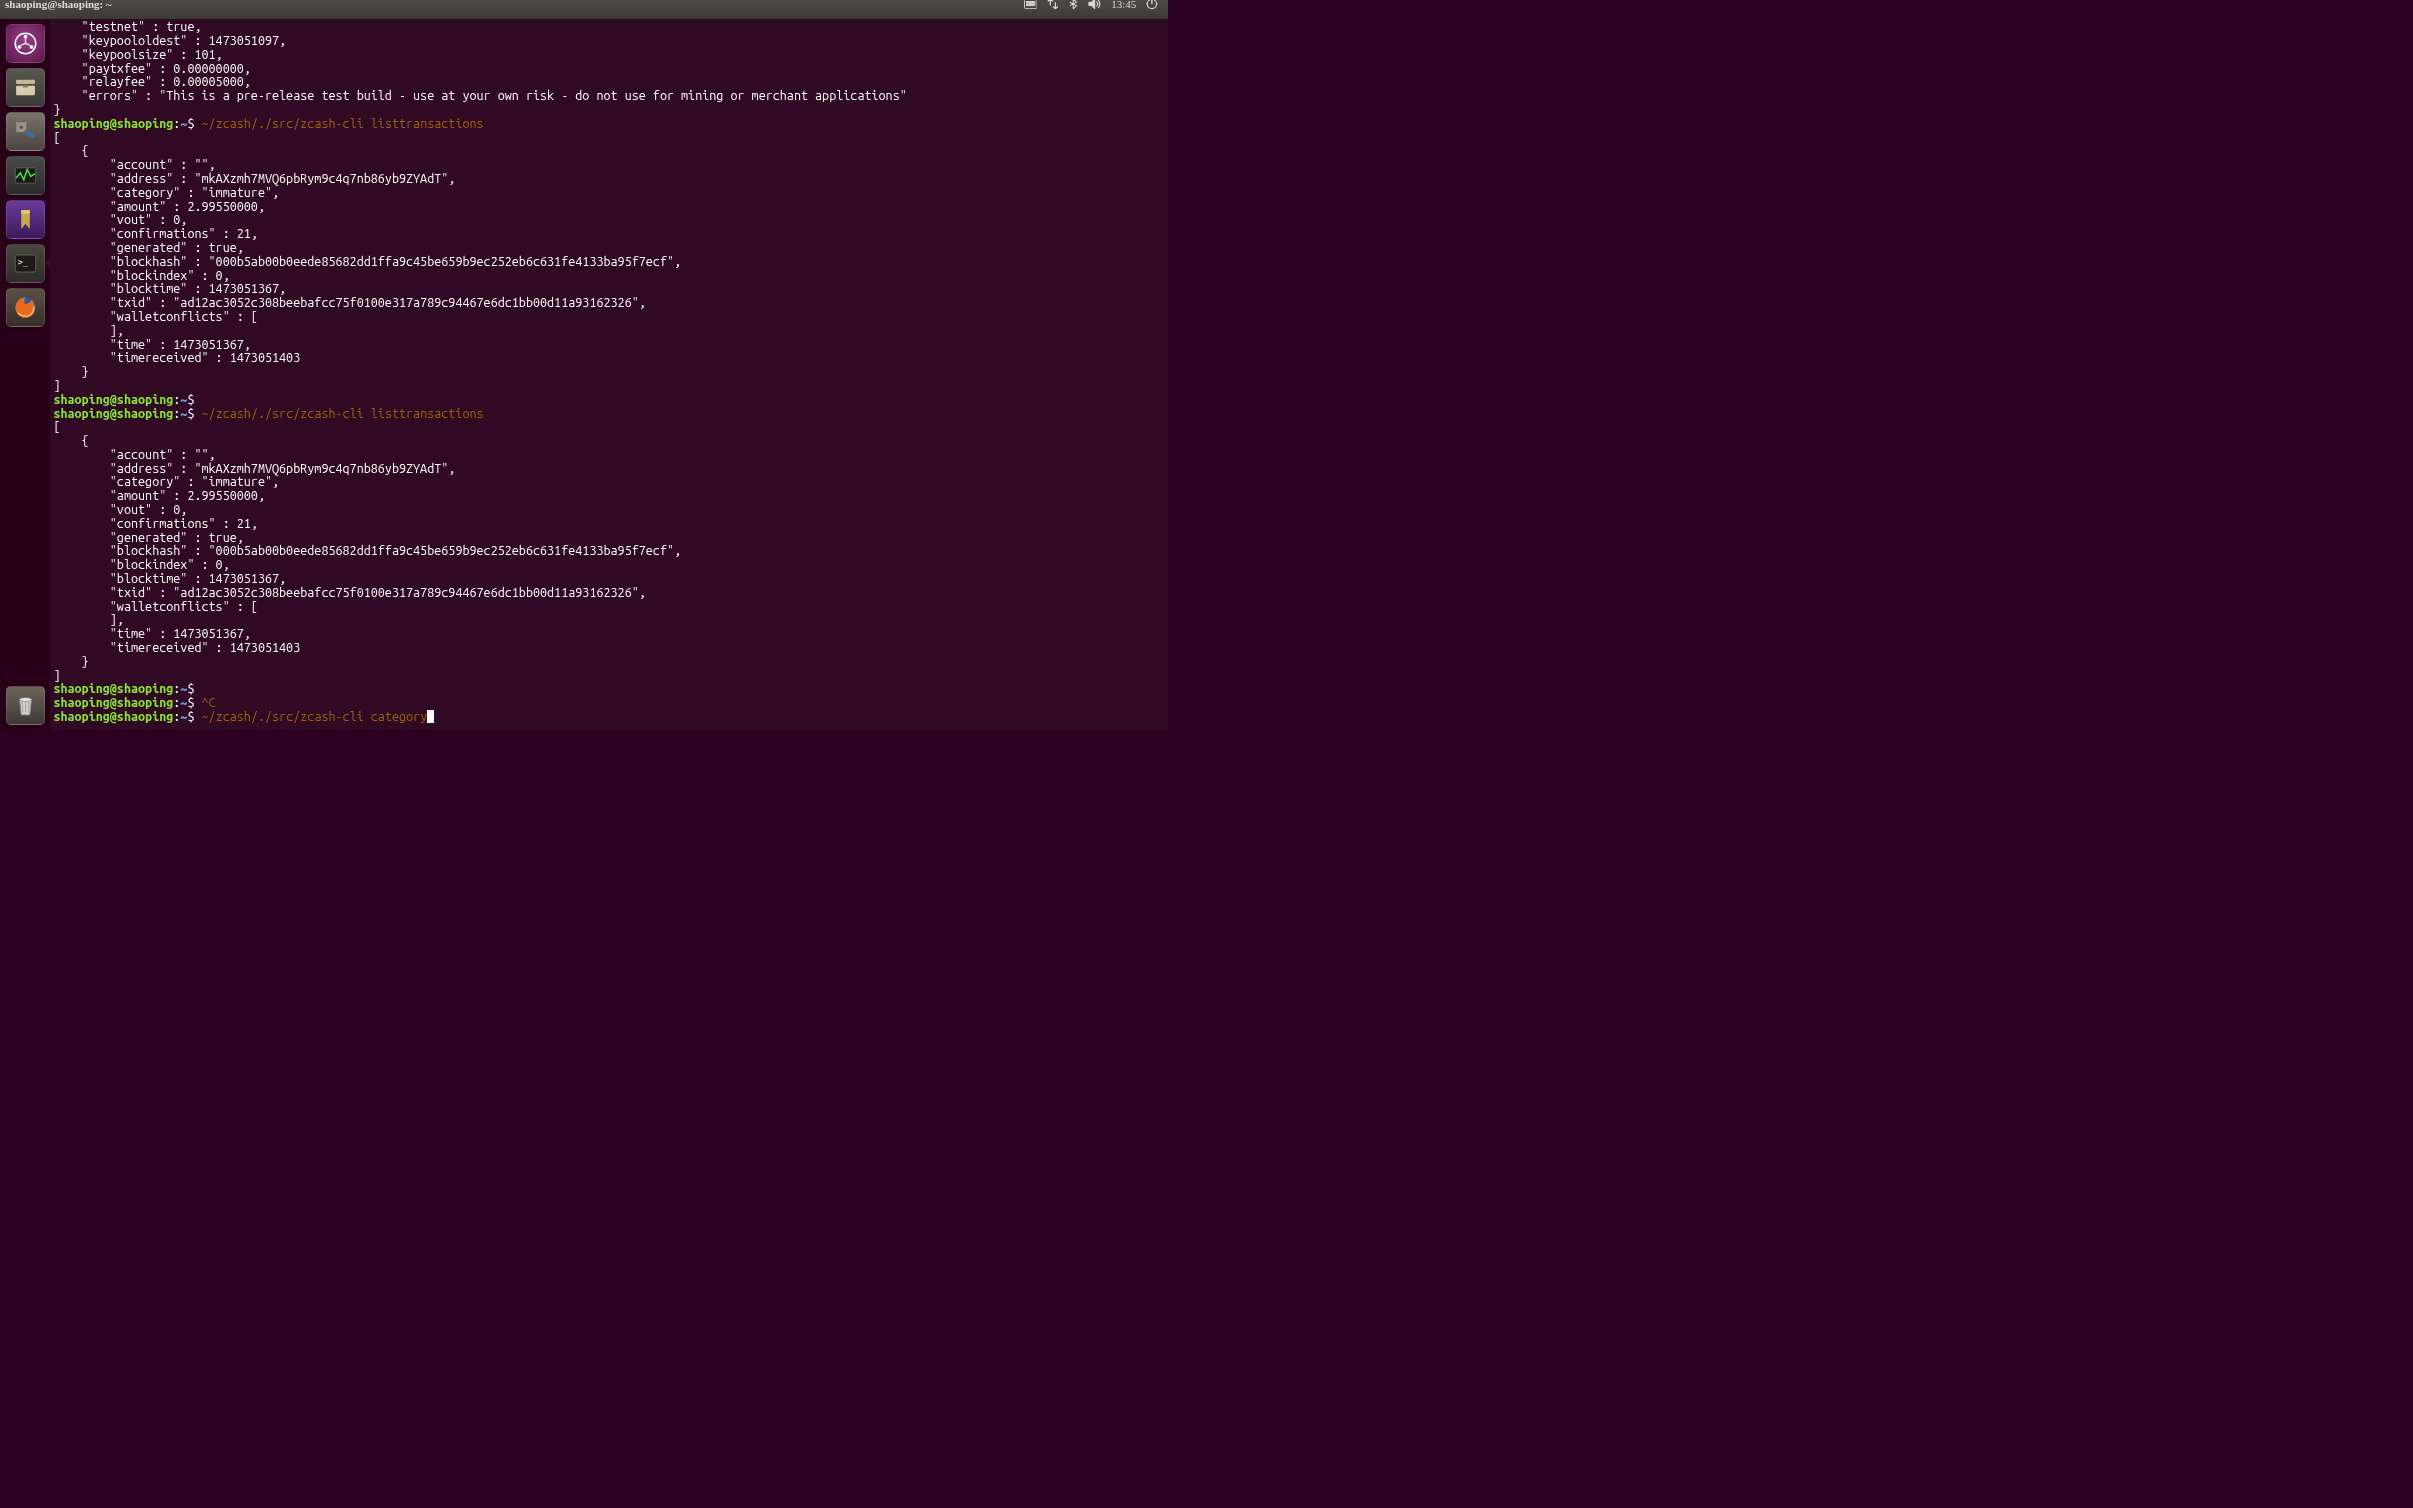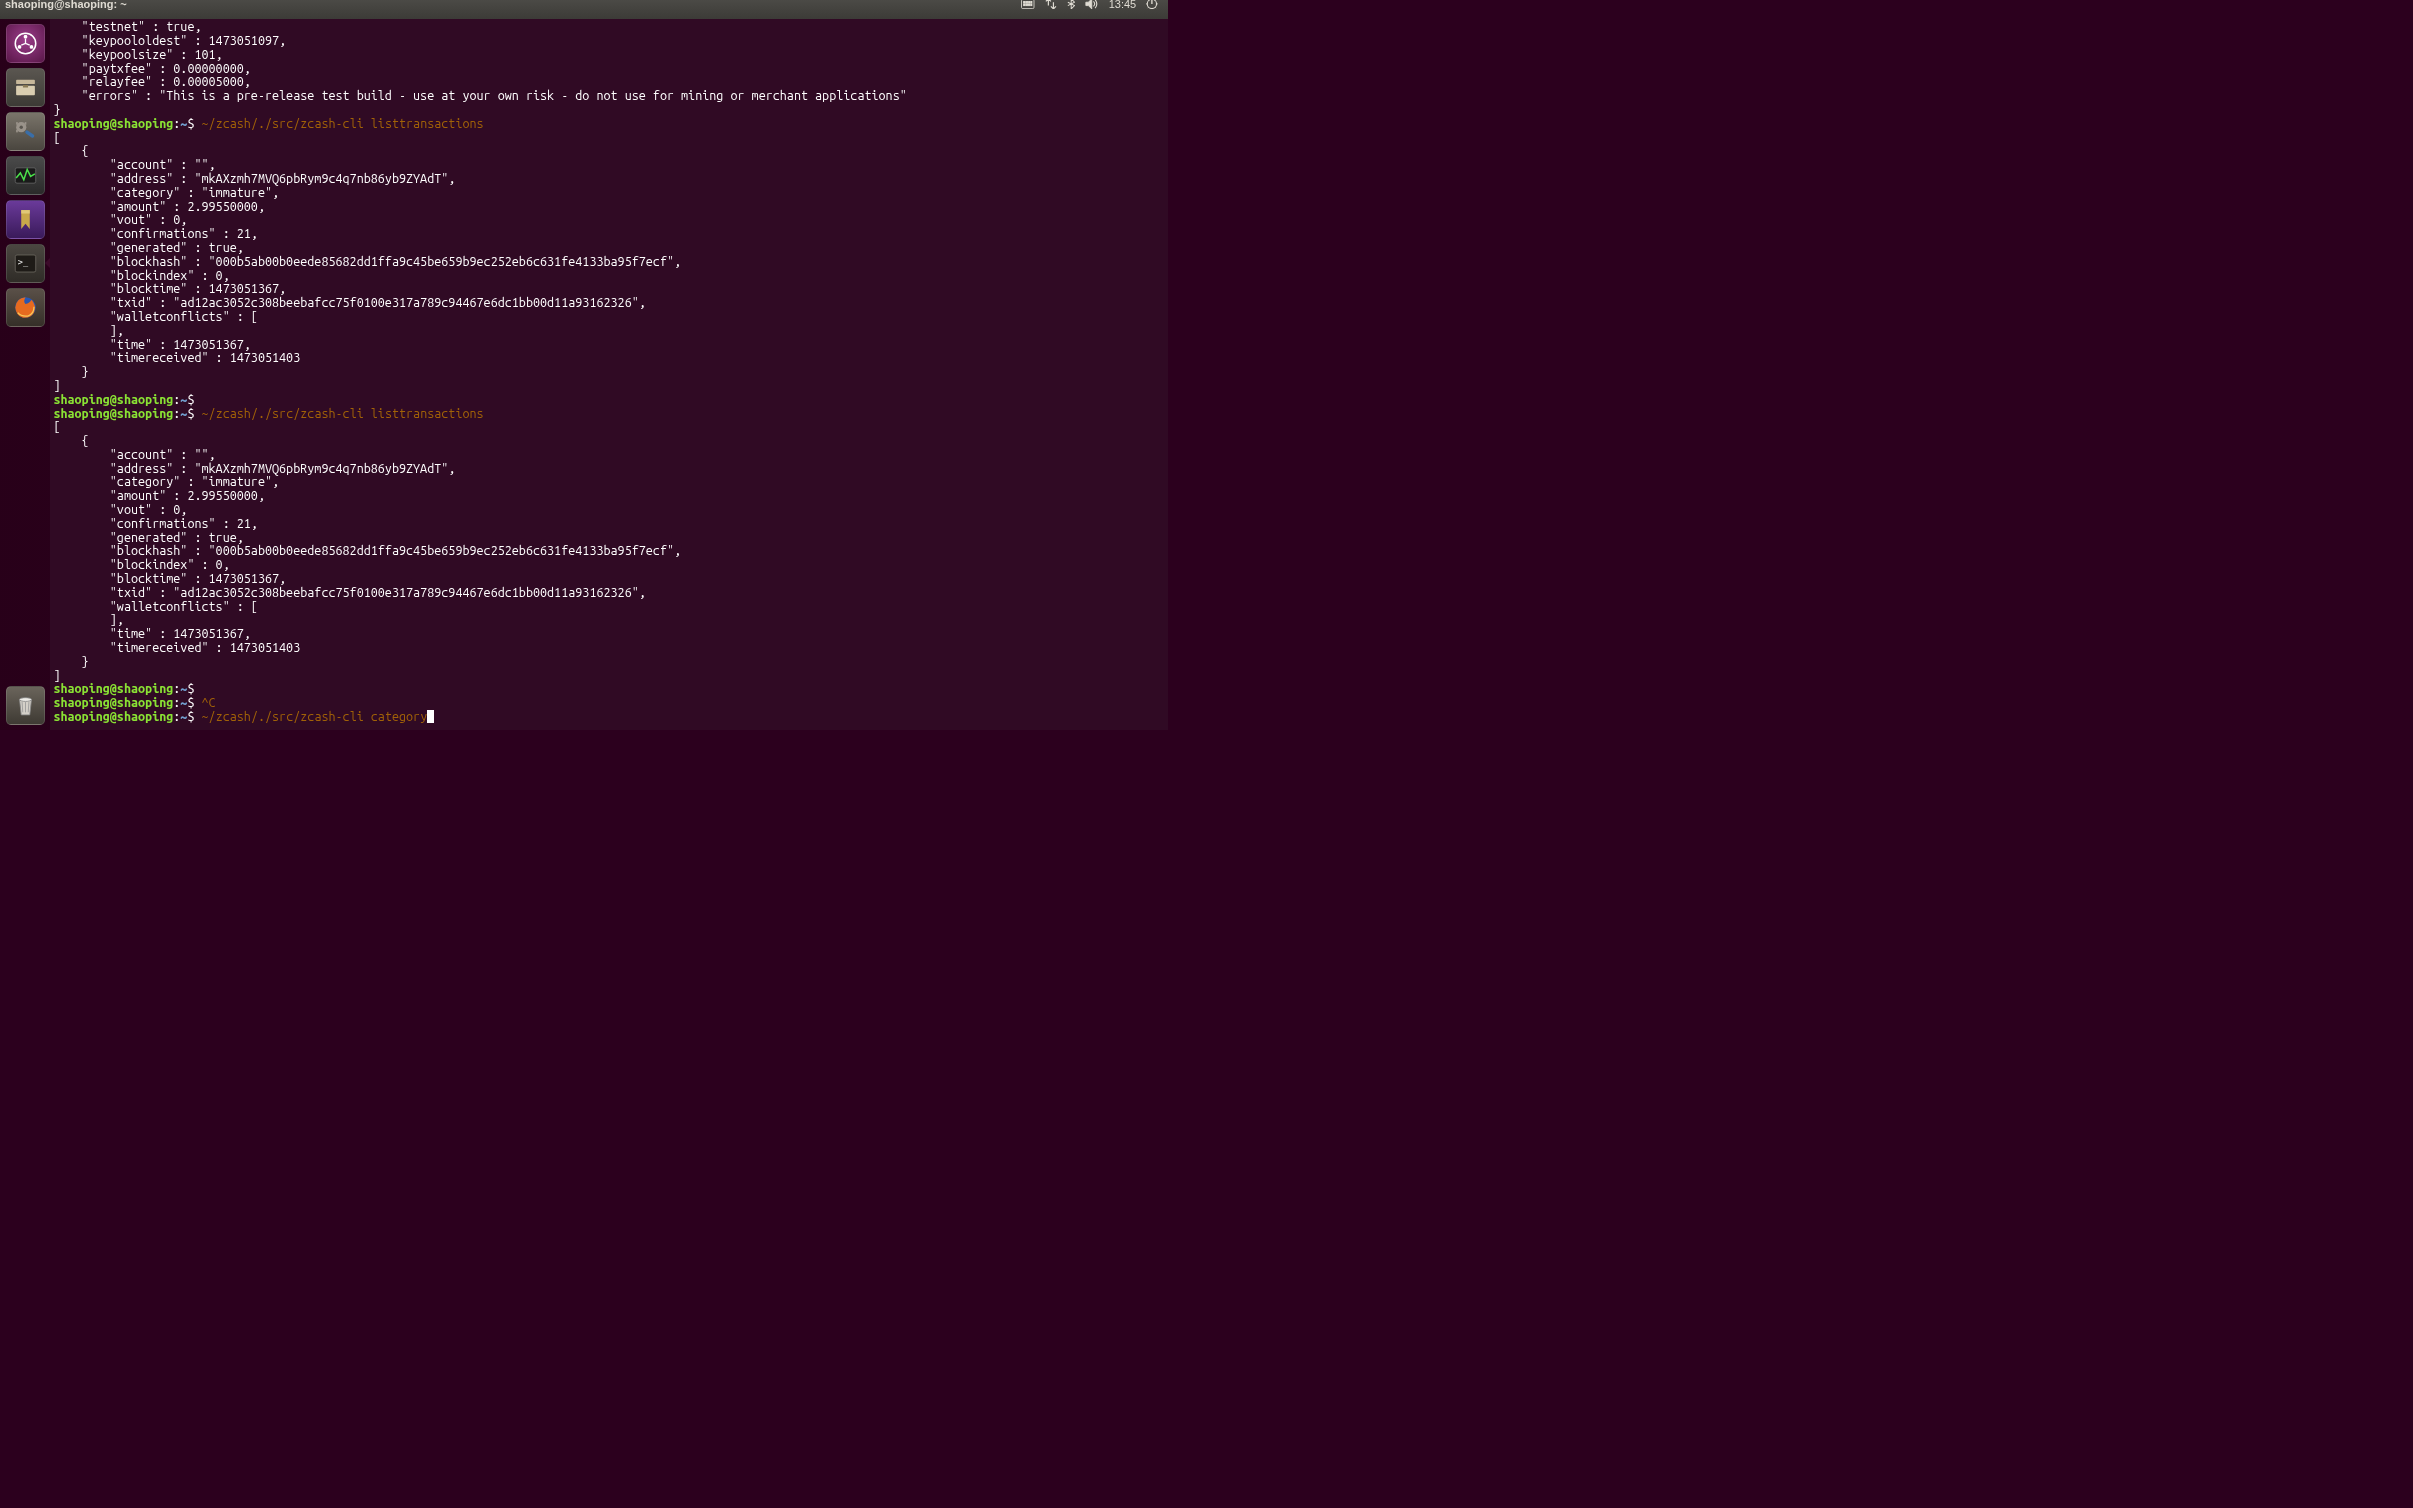--- a/index.html
+++ b/index.html
@@ -16,21 +16,21 @@
     height: 730px;
     background: #2c001e;
   }
   
   .top-panel {
     position: absolute; top: 0; left: 0; right: 0;
     height: 20px;
     background: linear-gradient(#4b4a46, #3c3b37);
     color: #dfdbd2;
     display: flex; align-items: center;
-    font-family: Liberation Sans, sans-serif;
+    font-family: Liberation Serif, serif;
     font-size: 11px;
     padding: 0 5px 12px 5px;
     border-bottom: 0.8px solid #2a2925;
   }
   .top-panel .title { font-weight: bold; flex: 0 0 auto; }
   .top-panel .spacer { flex: 1 1 auto; }
   .top-panel .indicator {
     display: inline-flex; align-items: center; justify-content: center;
     padding: 0 5px; height: 100%;
     color: #dfdbd2;

